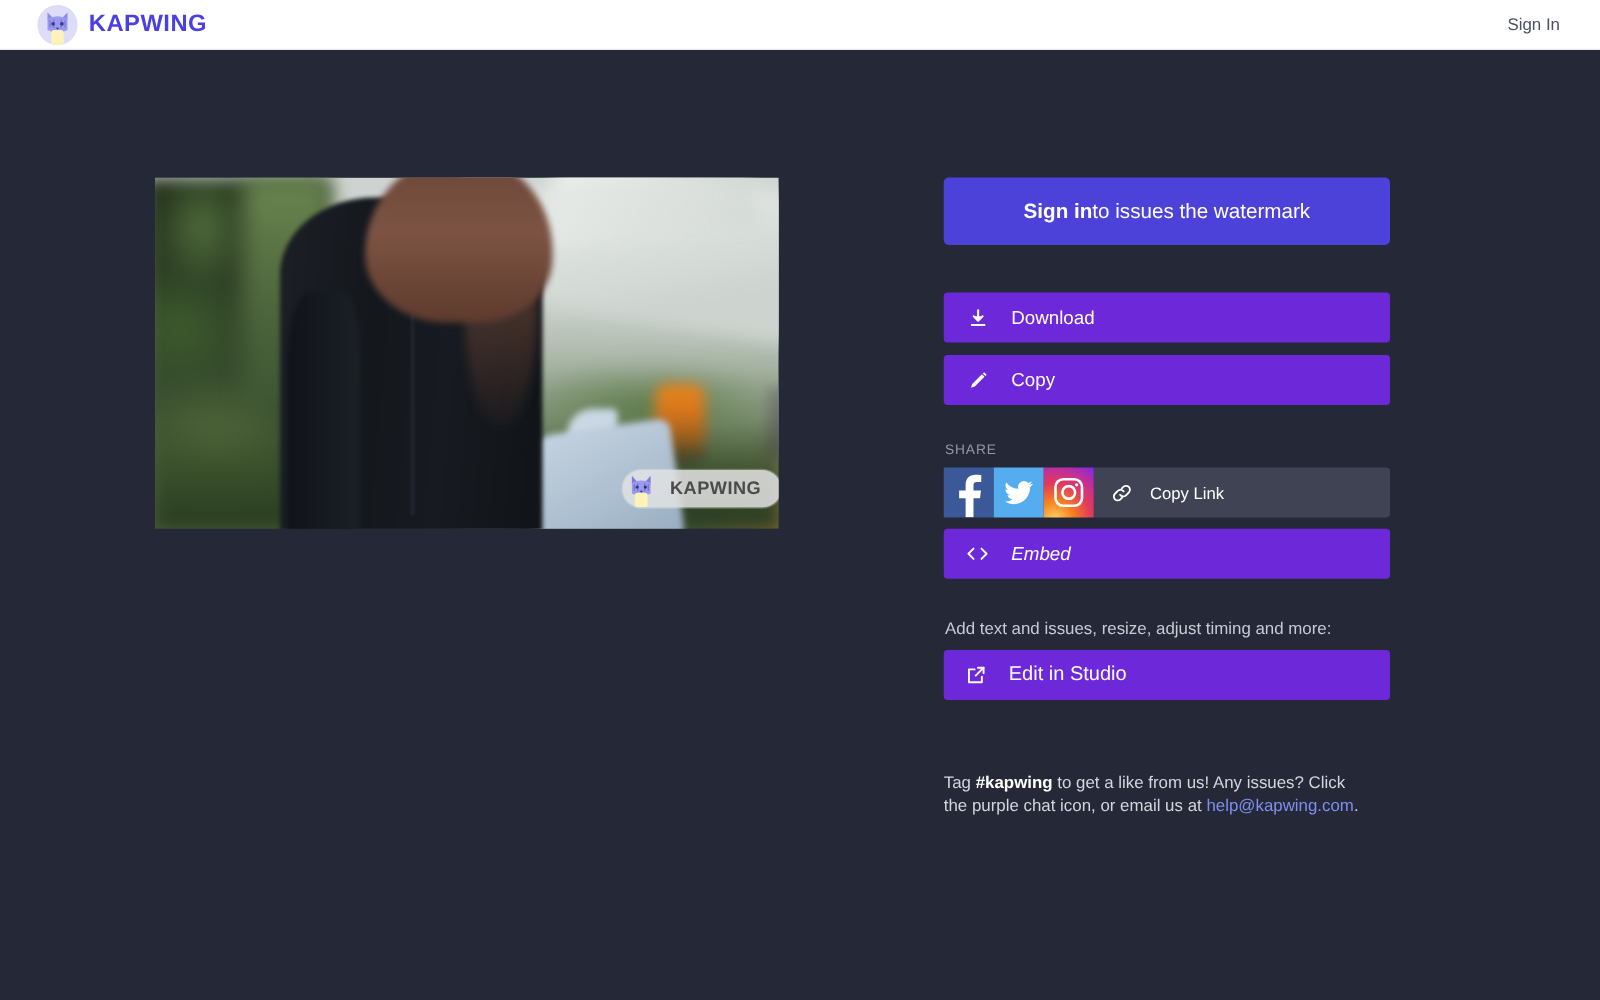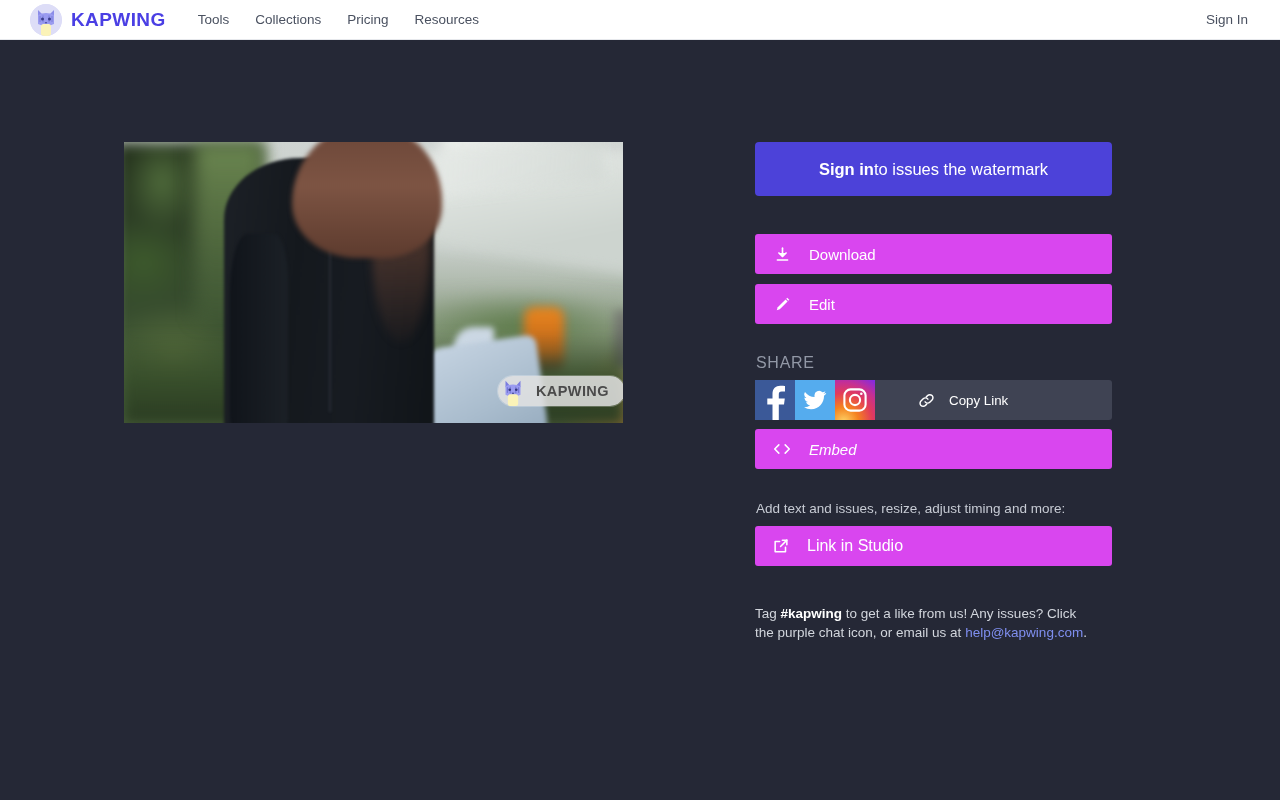--- a/index.html
+++ b/index.html
@@ -169,21 +169,21 @@
   .wm-text {
     font-size: 14.5px; font-weight: bold; color: #4b4b4b;
     letter-spacing: 0.4px;
   }
 
   
   .panel { position: absolute; left: 755px; top: 102px; width: 357px; }
 
   .btn {
     width: 357px; height: 40px;
-    background: #d946ef;
+    background: #6d28d9;
     border-radius: 3px; border: 0;
     display: flex; align-items: center;
     color: #ffffff; font-size: 15px;
     cursor: pointer; font-family: inherit;
   }
   .btn .ico {
     width: 54px; flex: none;
     display: flex; align-items: center; justify-content: center;
   }
   .btn .lbl { font-size: 15px; }
@@ -194,55 +194,55 @@
     display: flex; align-items: center; justify-content: center;
     color: #fff; font-size: 16.5px; cursor: pointer; border: 0;
     font-family: inherit;
   }
   .btn-primary b { font-weight: bold; }
 
   .gap-a { height: 38px; }
   .gap-b { height: 10px; }
 
   .share-label {
-    color: #9298a6; font-size: 16px; letter-spacing: 0.7px;
+    color: #9298a6; font-size: 11px; letter-spacing: 0.7px;
     margin: 30px 0 8px 1px;
   }
   .share-row { display: flex; align-items: center; gap: 0; }
   .soc {
     width: 40px; height: 40px; flex: none; cursor: pointer;
     display: flex; align-items: center; justify-content: center;
     position: relative; overflow: hidden;
   }
   .soc-fb { background: #3b5998; }
   .soc-tw { background: #55acee; }
   .soc-ig {
     background:
       radial-gradient(circle at 22% 104%, #fdd265 0%, #f5821f 28%, #e23b5a 55%, #c52f94 75%, #7d2ae8 100%);
   }
   .copy-btn {
     flex: 1; height: 40px; background: #3f4353;
     border-radius: 0 3px 3px 0;
     display: flex; align-items: center; cursor: pointer; border: 0;
-    color: #fff; font-family: inherit; padding-left: 29px;
+    color: #fff; font-family: inherit;
   }
   .copy-btn .ico { width: 45px; flex: none; display: flex; align-items: center; justify-content: center; }
 
   .embed-btn { margin-top: 9px; font-style: italic; }
 
   .hint {
     color: #c7cbd4; font-size: 13.5px;
     margin: 32px 0 10px 1px;
   }
   .studio-btn .ico { width: 52px; }
   .studio-btn .lbl { font-size: 16px; }
 
   .foot {
     color: #d2d6dd; font-size: 13.5px; line-height: 19px;
-    margin-top: 38px; width: 340px;
+    margin-top: 56px; width: 340px;
   }
   .foot b { font-weight: bold; color: #ffffff; }
   .foot a { color: #7f8ff0; text-decoration: none; }
 
   svg { display: block; }
 </style>
 </head>
 <body>
 
 <div class="header">
@@ -257,26 +257,20 @@
         <path d="M10 12 l0 6 M13 11.4 l0 7 M19 11.4 l0 7 M22 12 l0 6" stroke="#7678d8" stroke-width="1" opacity="0.85"></path>
         <circle cx="12.5" cy="15" r="1.5" fill="#3b3d8c"></circle>
         <circle cx="19.5" cy="15" r="1.5" fill="#3b3d8c"></circle>
         <path d="M14.6 18.2 L17.4 18.2 L16 19.8 Z" fill="#3b3d8c"></path>
         <rect x="11" y="20" width="10" height="12" rx="2.5" fill="#fbf3b8"></rect>
       </svg>
     </span>
     <span class="brand-text">KAPWING</span>
   </div>
 
-  <nav class="nav">
-    <span class="nav-item">Tools</span>
-    <span class="nav-item">Collections</span>
-    <span class="nav-item">Pricing</span>
-    <span class="nav-item">Resources</span>
-  </nav>
 
   <span class="signin-top">Sign In</span>
 </div>
 
 <div class="stage">
 
   <div class="video-wrap">
     <div class="video-canvas">
       <div class="vbg"></div>
       <div class="vroof"></div>
@@ -336,21 +330,21 @@
 
     <div class="gap-b"></div>
 
     <button class="btn">
       <span class="ico">
         <svg width="17" height="17" viewBox="0 0 20 20">
           <path d="M3.2 16.8 L4.4 13.2 L13.6 4 L16 6.4 L6.8 15.6 Z" fill="#fff"></path>
           <path d="M14.4 3.2 L16.8 5.6 L18 4.4 L15.6 2 Z" fill="#fff"></path>
         </svg>
       </span>
-      <span class="lbl">Edit</span>
+      <span class="lbl">Copy</span>
     </button>
 
     <div class="share-label">SHARE</div>
 
     <div class="share-row">
       <span class="soc soc-fb">
         <span>
           <svg width="40" height="40" viewBox="0 0 40 40">
             <path d="M23.8 40 V24.5 h5.2 l0.8 -6.1 h-6 v-3.9 c0 -1.8 0.5 -3 3 -3 h3.2 V6 c-0.6 -0.1 -2.5 -0.2 -4.7 -0.2 -4.6 0 -7.8 2.8 -7.8 8 v4.6 h-5.2 v6.1 h5.2 V40 z" fill="#ffffff"></path>
           </svg>
@@ -399,21 +393,21 @@
     <div class="hint">Add text and issues, resize, adjust timing and more:</div>
 
     <button class="btn studio-btn">
       <span class="ico">
         <svg width="18" height="18" viewBox="0 0 20 20" fill="none" stroke="#fff" stroke-width="1.7" stroke-linecap="round" stroke-linejoin="round">
           <path d="M15 11.5 V16.5 H3.5 V5 H8.5"></path>
           <path d="M11.5 3.5 H16.5 V8.5"></path>
           <path d="M16.5 3.5 L9.5 10.5"></path>
         </svg>
       </span>
-      <span class="lbl">Link in Studio</span>
+      <span class="lbl">Edit in Studio</span>
     </button>
 
     <div class="foot">
       <span>Tag </span><b>#kapwing</b><span> to get a like from us! Any issues? Click the purple chat icon, or email us at </span><a href="#">help@kapwing.com</a><span>.</span>
     </div>
 
   </div>
 </div>
 
 </body></html>

